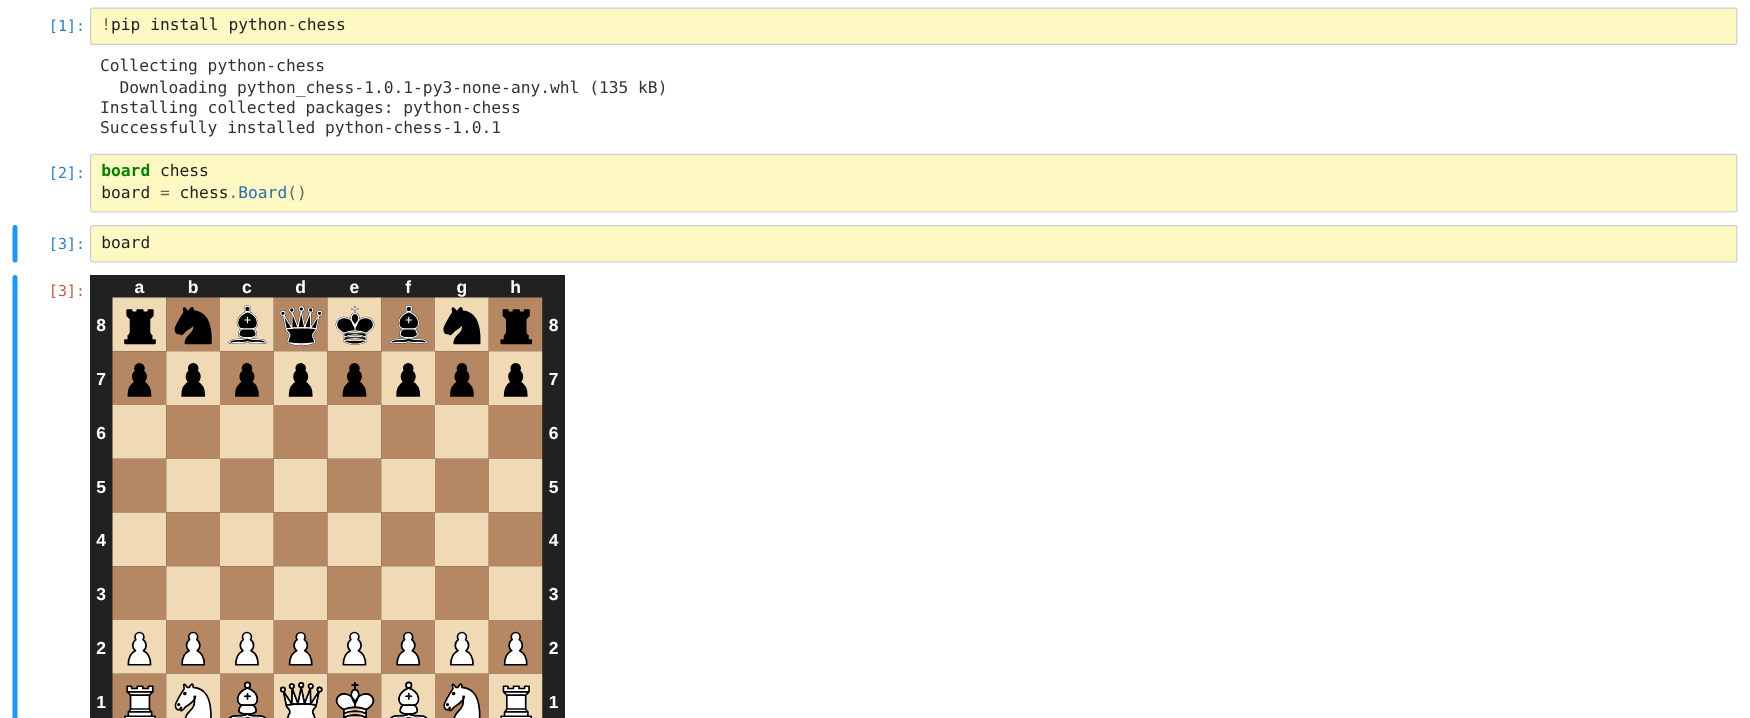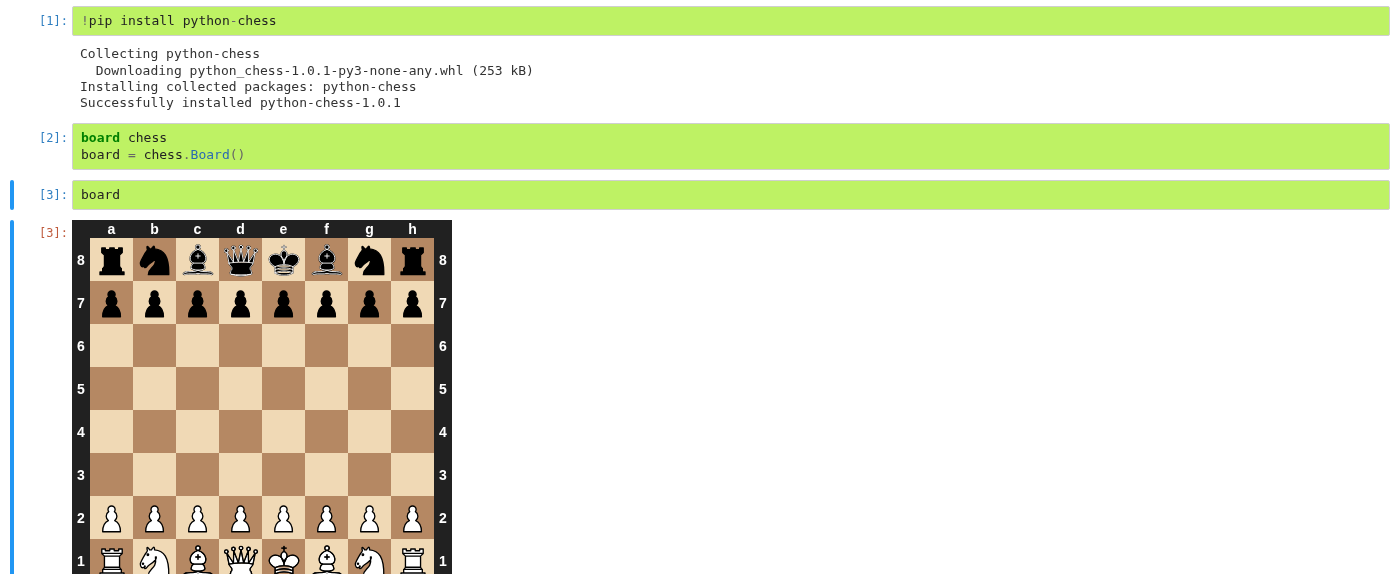--- a/index.html
+++ b/index.html
@@ -39,21 +39,21 @@
     text-align: right;
     font-family: "DejaVu Sans Mono", Menlo, Consolas, monospace;
     font-size: 12px;
     line-height: 22px;
     user-select: none;
   }
   .prompt.in  { color: #307fc1; top: 4px; }
   .prompt.out { color: #bf5b3d; top: 2px; }
   .input-box {
     border: 1px solid #cfcfcf;
-    background: #bef264;
+    background: #fef9c3;
     border-radius: 2px;
     padding: 6px 8px;
     margin-right: 10px;
   }
   .input-box pre,
   .output-text pre {
     margin: 0;
     font-family: "DejaVu Sans Mono", Menlo, Consolas, monospace;
     font-size: 13px;
     line-height: 1.25;
@@ -104,21 +104,21 @@
   <div class="cell">
 
     <div class="prompt in">[1]:</div>
     <div class="input-box">
       <pre><span class="c-op">!</span><span class="c-plain">pip install python</span><span class="c-op">-</span><span class="c-plain">chess</span></pre>
     </div>
   </div>
   <div class="cell" style="margin-top:-6px;">
     <div class="output-text">
       <pre>Collecting python-chess
-  Downloading python_chess-1.0.1-py3-none-any.whl (253 kB)
+  Downloading python_chess-1.0.1-py3-none-any.whl (135 kB)
 Installing collected packages: python-chess
 Successfully installed python-chess-1.0.1</pre>
     </div>
   </div>
 
   <div class="cell">
 
     <div class="prompt in">[2]:</div>
     <div class="input-box">
       <pre><span class="c-kw">board</span> <span class="c-plain">chess</span>

